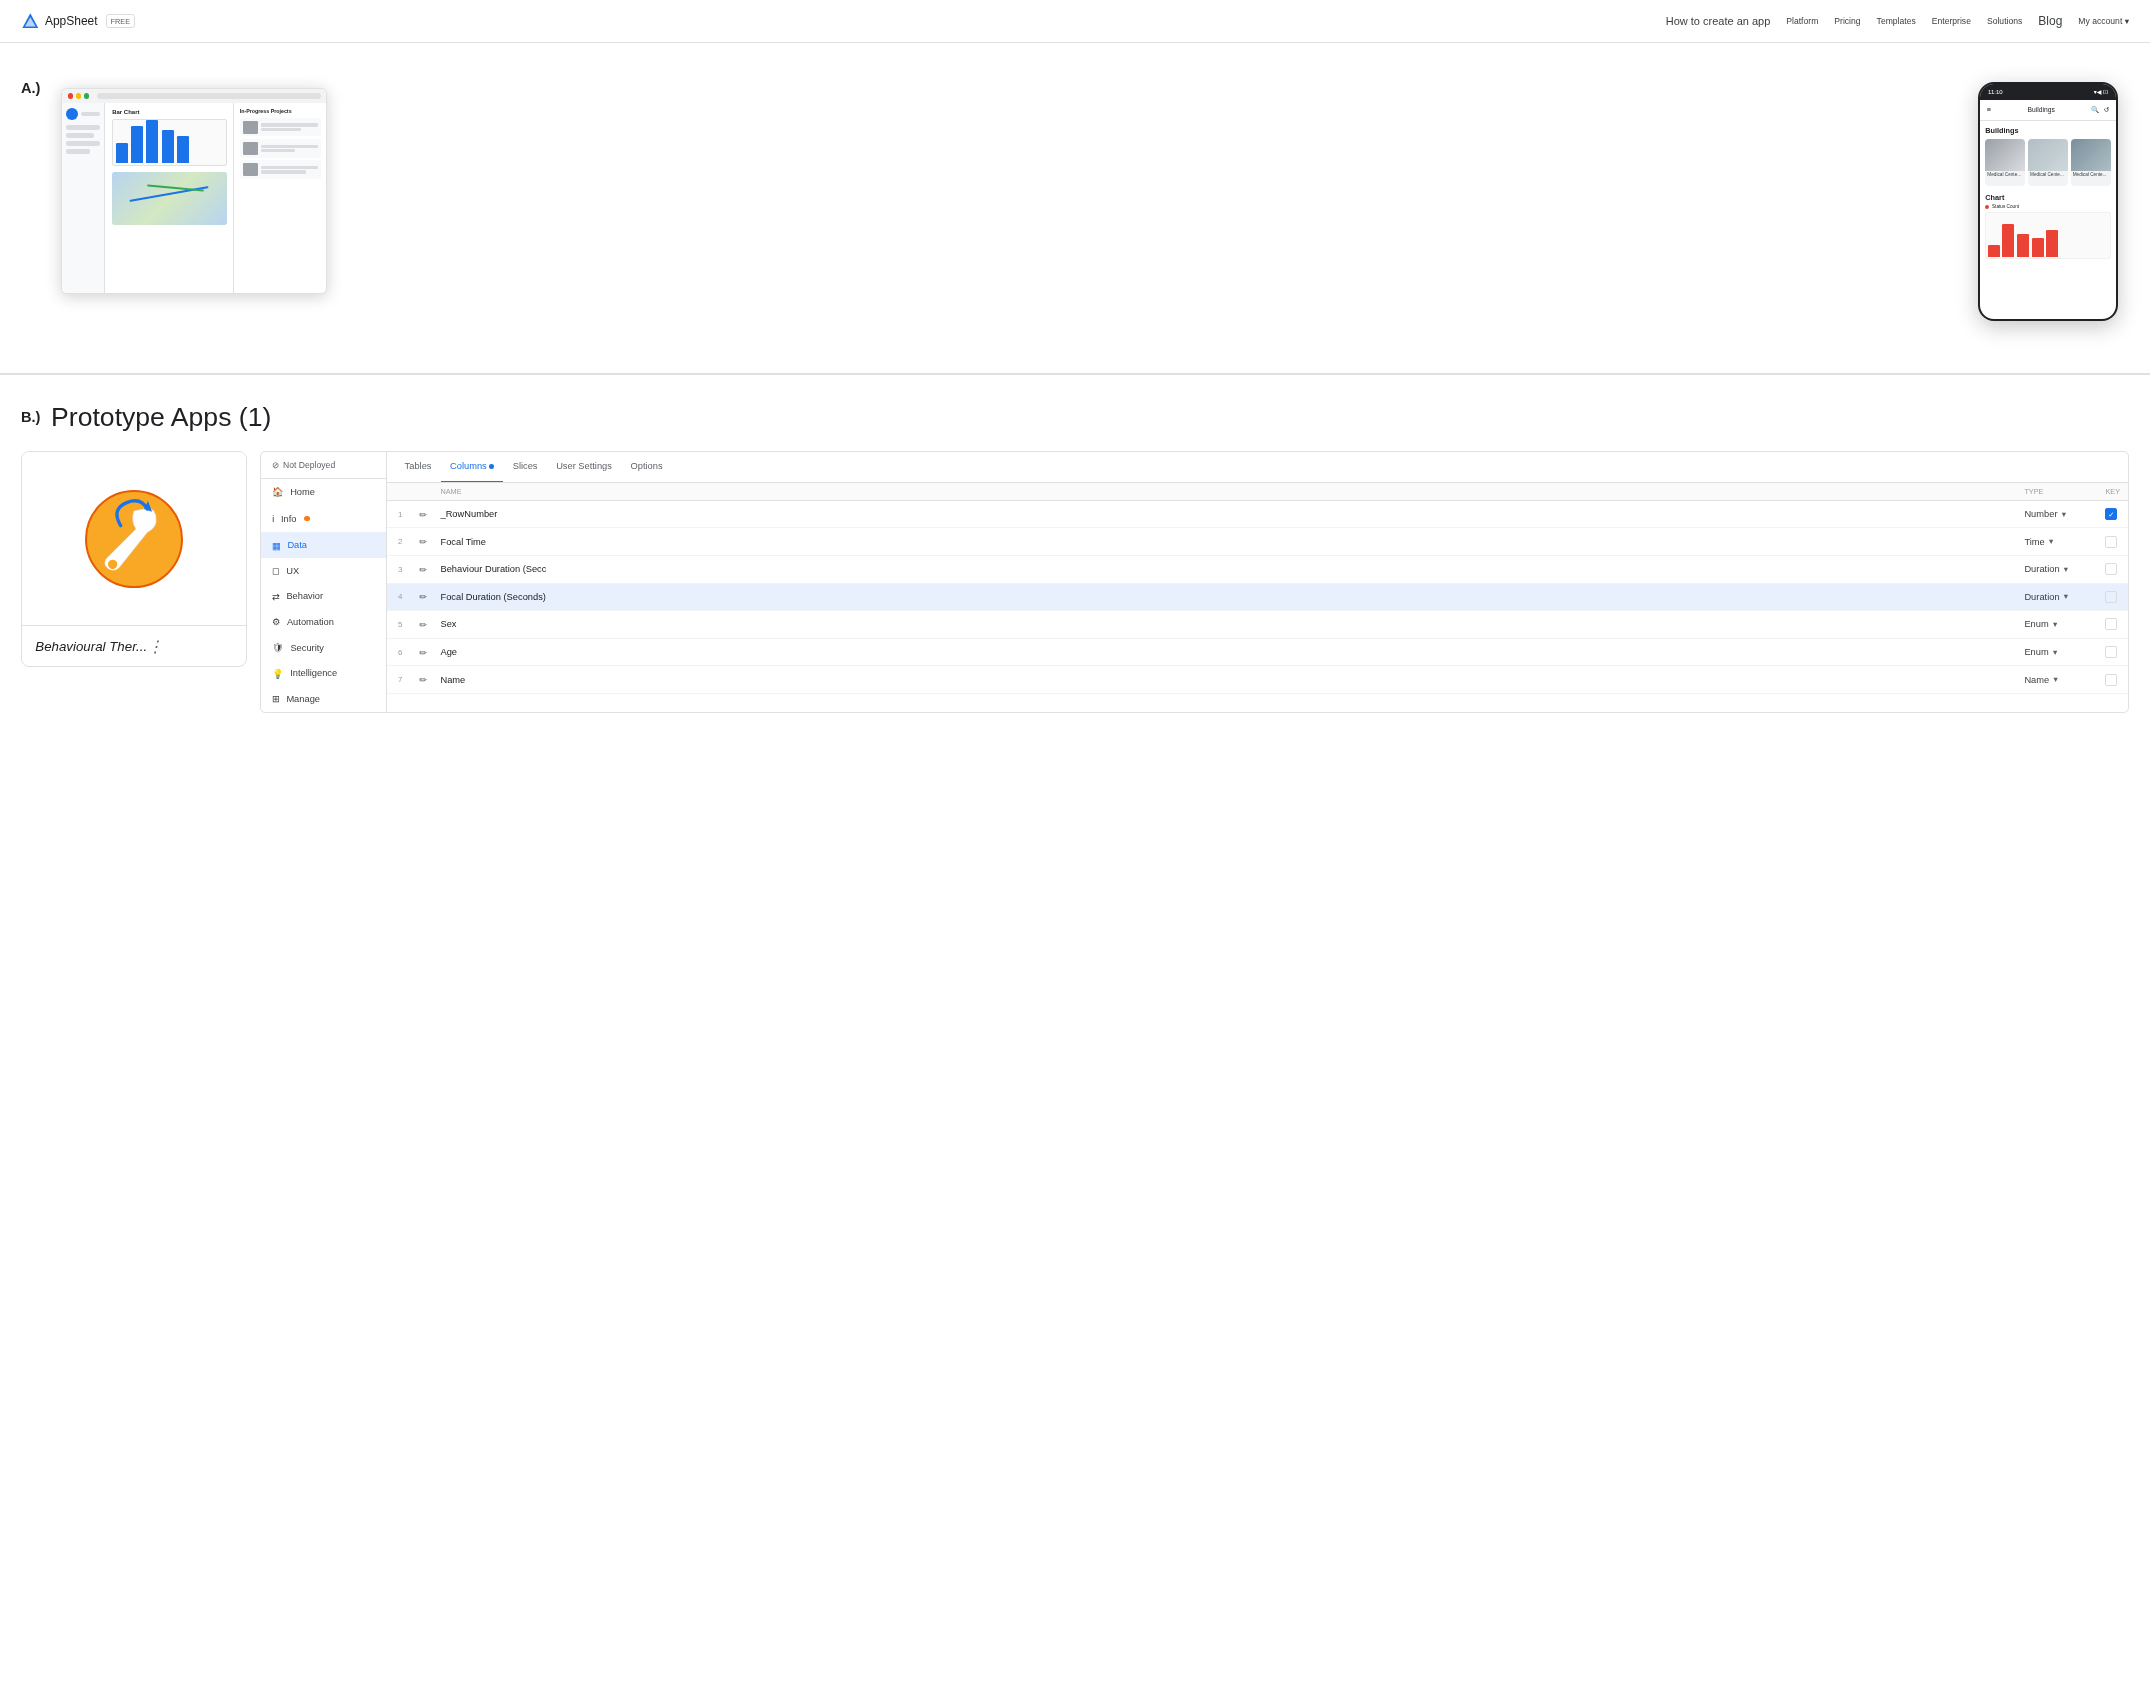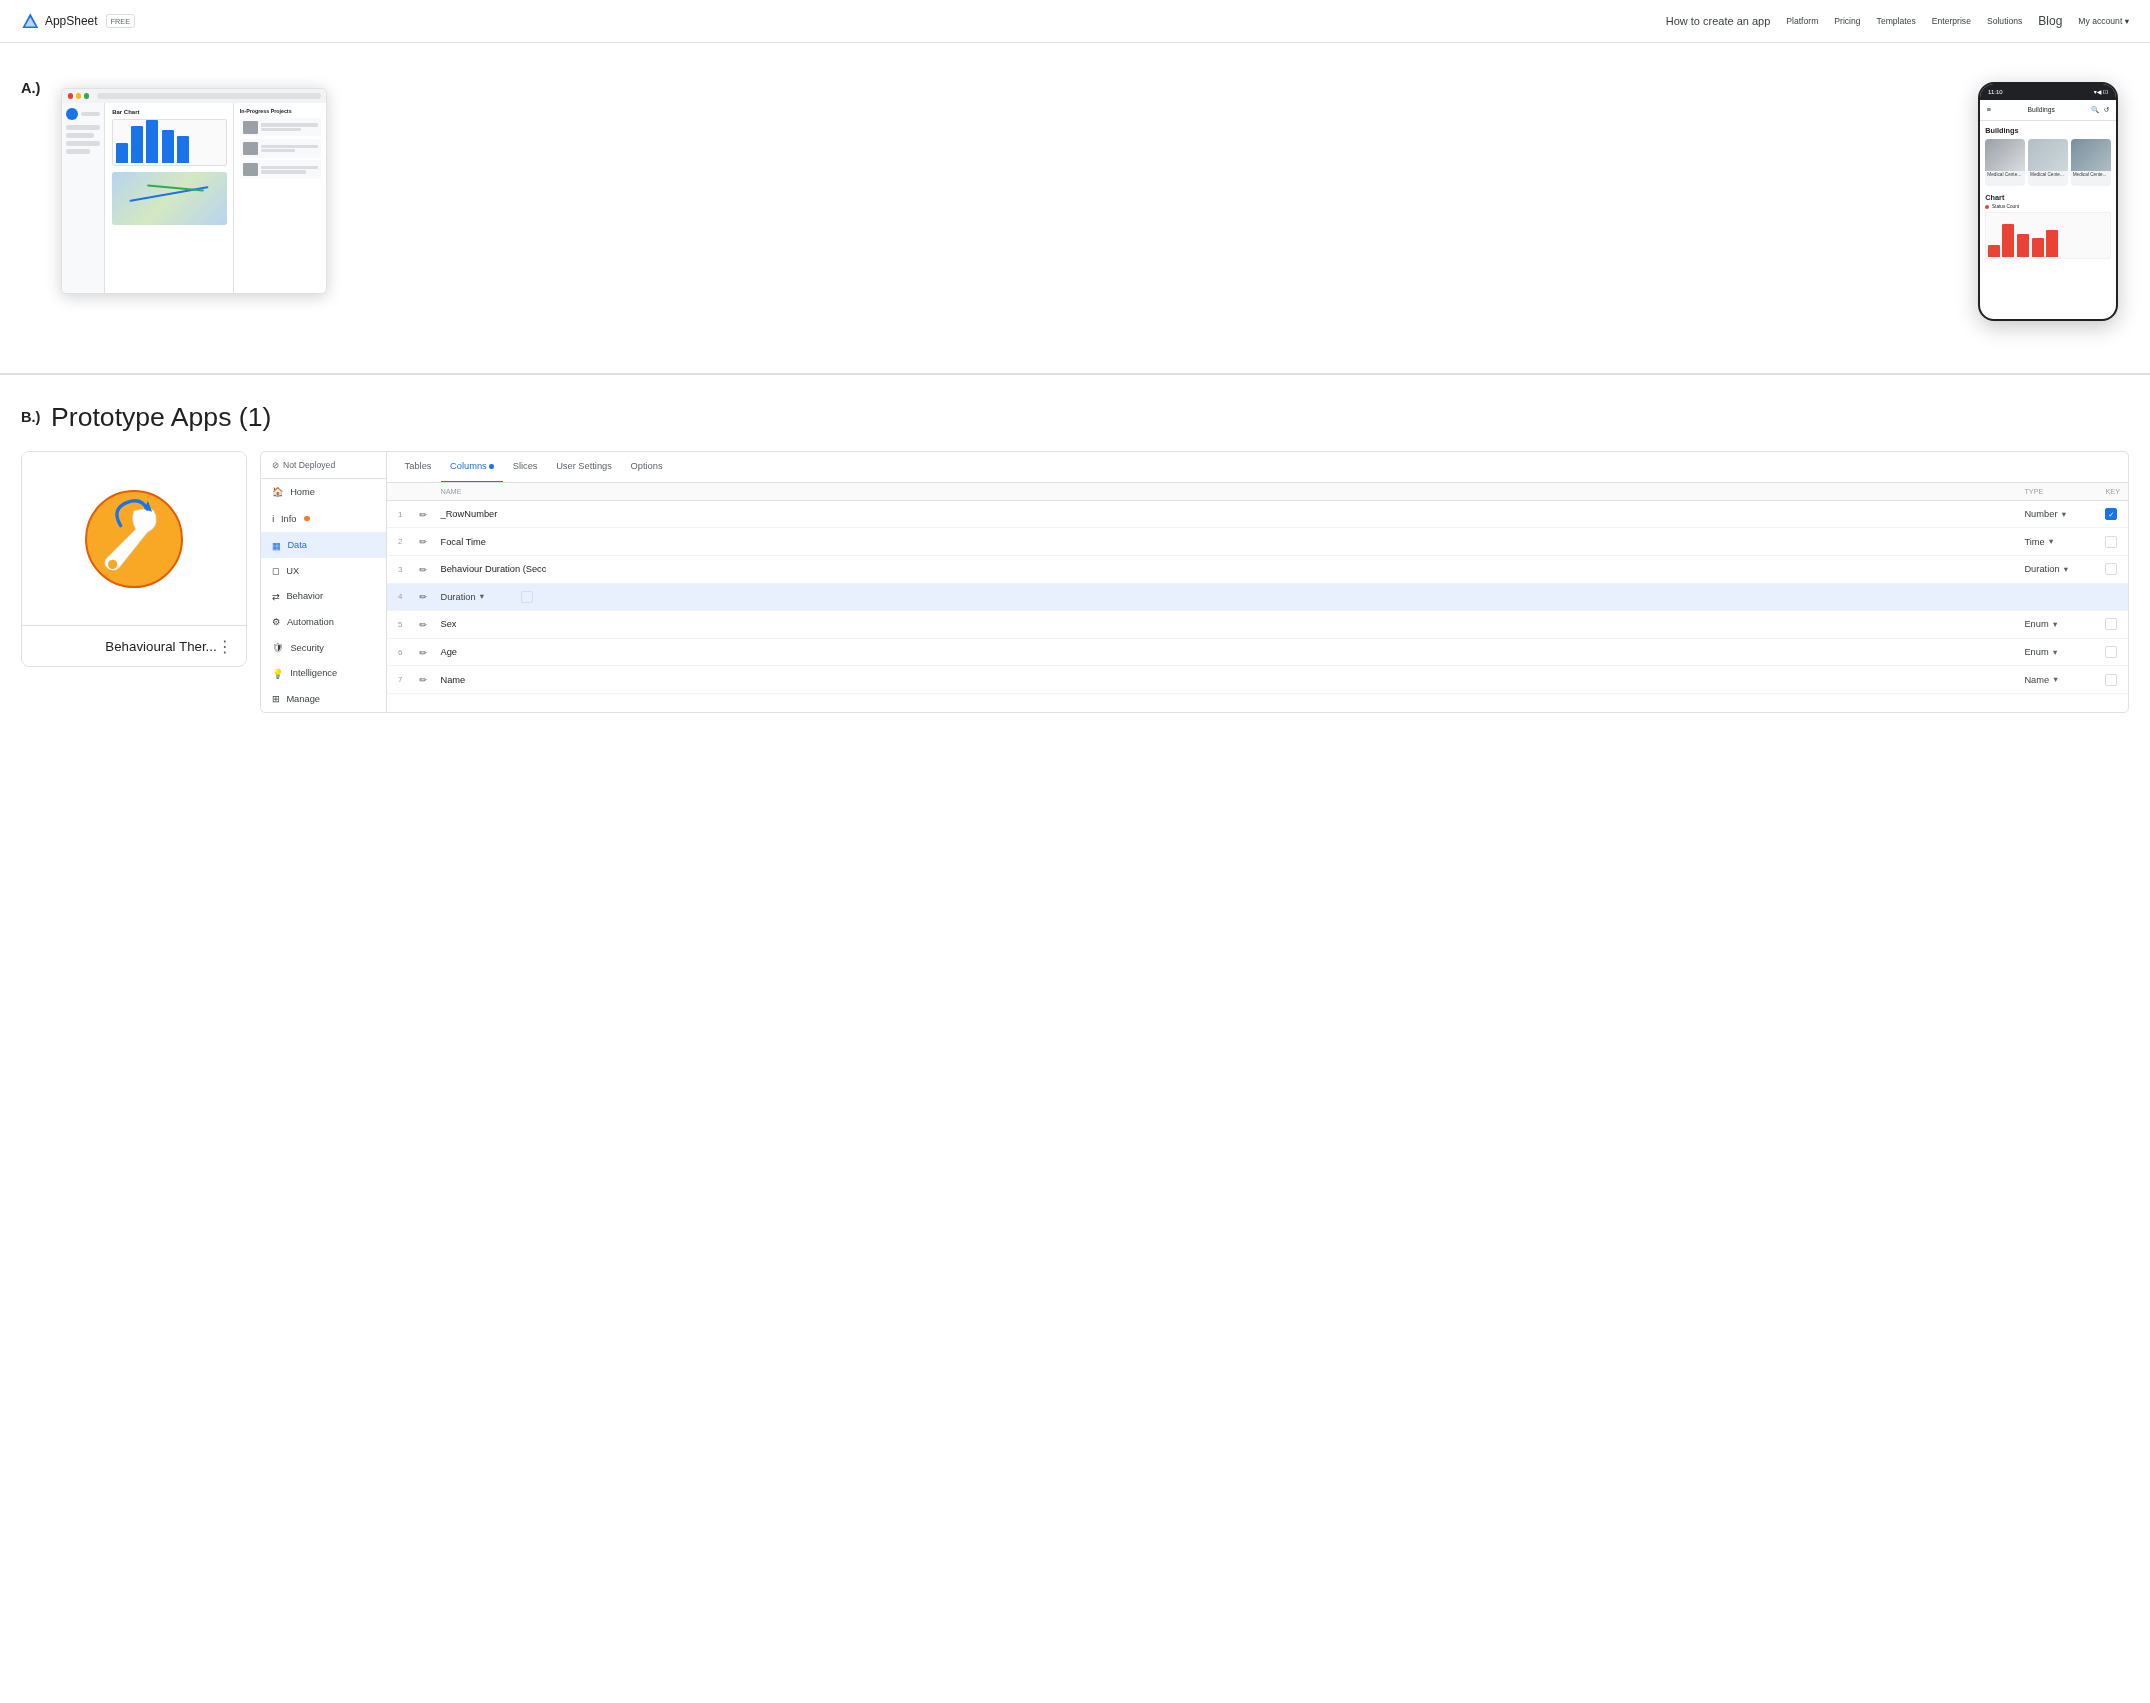--- a/index.html
+++ b/index.html
@@ -160,21 +160,21 @@
 
           <circle cx="75" cy="75" r="72" fill="#f9a825" stroke="#e65c00" stroke-width="3"></circle>
 
           <path d="M90 30 Q110 25 108 50 Q106 60 95 65 L55 115 Q48 125 38 120 Q28 115 33 105 L78 60 Q70 48 75 33 Z" fill="#fff" stroke="#e0e0e0" stroke-width="1"></path>
           <circle cx="43" cy="113" r="8" fill="#f9a825" stroke="#fff" stroke-width="2"></circle>
 
           <path d="M55 55 Q40 30 65 20 Q85 12 95 30" fill="none" stroke="#1a73e8" stroke-width="5" stroke-linecap="round"></path>
           <polygon points="96,18 102,34 90,30" fill="#1a73e8"></polygon>
         </svg>
       </div>
-      <div style="padding:10.6px 13.3px;display:flex;align-items:center;justify-content:flex-end;border-top:0.7px solid #e0e0e0;">
+      <div style="padding:10.6px 13.3px;display:flex;align-items:center;justify-content:flex-start;border-top:0.7px solid #e0e0e0;font-style:italic;">
         <span style="font-size:13.3px;font-weight:500;color:#202124;">Behavioural Ther...</span>
         <span style="font-size:16px;color:#5f6368;cursor:pointer;">⋮</span>
       </div>
     </div>
 
     <div style="flex:1;border:0.7px solid #e0e0e0;border-radius:5.3px;overflow:hidden;display:flex;">
 
       <div style="width:126px;flex-shrink:0;border-right:0.7px solid #e0e0e0;">
         <div style="padding:8px 10.6px;border-bottom:0.7px solid #e0e0e0;">
           <div style="display:flex;align-items:center;gap:4px;font-size:8.6px;color:#5f6368;">
@@ -281,20 +281,21 @@
           <span style="display:flex;align-items:center;gap:2.7px;min-width:73px;font-size:9.3px;color:#3c4043;">
             <span>Duration</span>
             <span style="font-size:7.3px;color:#5f6368;cursor:pointer;">▼</span>
           </span>
           <div style="width:12px;height:12px;border-radius:2px;border:1.3px solid #dadce0;cursor:pointer;"></div>
         </div>
 
         <div style="display:flex;align-items:center;padding:7.3px 10.6px;border-bottom:0.7px solid #f1f3f4;gap:8px;background:#e8f0fe;">
           <span style="width:13.3px;font-size:8px;color:#9aa0a6;">4</span>
           <span style="width:13.3px;color:#5f6368;font-size:9.3px;cursor:pointer;">✏</span>
+          <span style="flex:1;font-size:9.3px;color:#202124;">Focal Duration (Seconds)</span>
           <span style="display:flex;align-items:center;gap:2.7px;min-width:73px;font-size:9.3px;color:#3c4043;">
             <span>Duration</span>
             <span style="font-size:7.3px;color:#5f6368;cursor:pointer;">▼</span>
           </span>
           <div style="width:12px;height:12px;border-radius:2px;border:1.3px solid #dadce0;cursor:pointer;"></div>
         </div>
 
         <div style="display:flex;align-items:center;padding:7.3px 10.6px;border-bottom:0.7px solid #f1f3f4;gap:8px;">
           <span style="width:13.3px;font-size:8px;color:#9aa0a6;">5</span>
           <span style="width:13.3px;color:#5f6368;font-size:9.3px;cursor:pointer;">✏</span>

